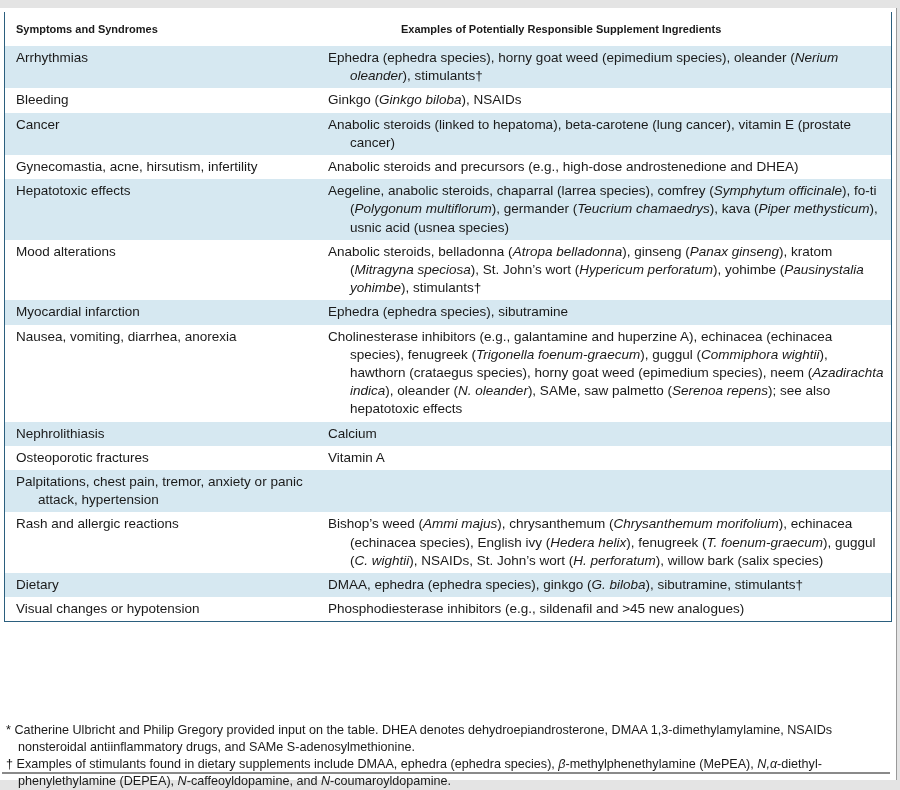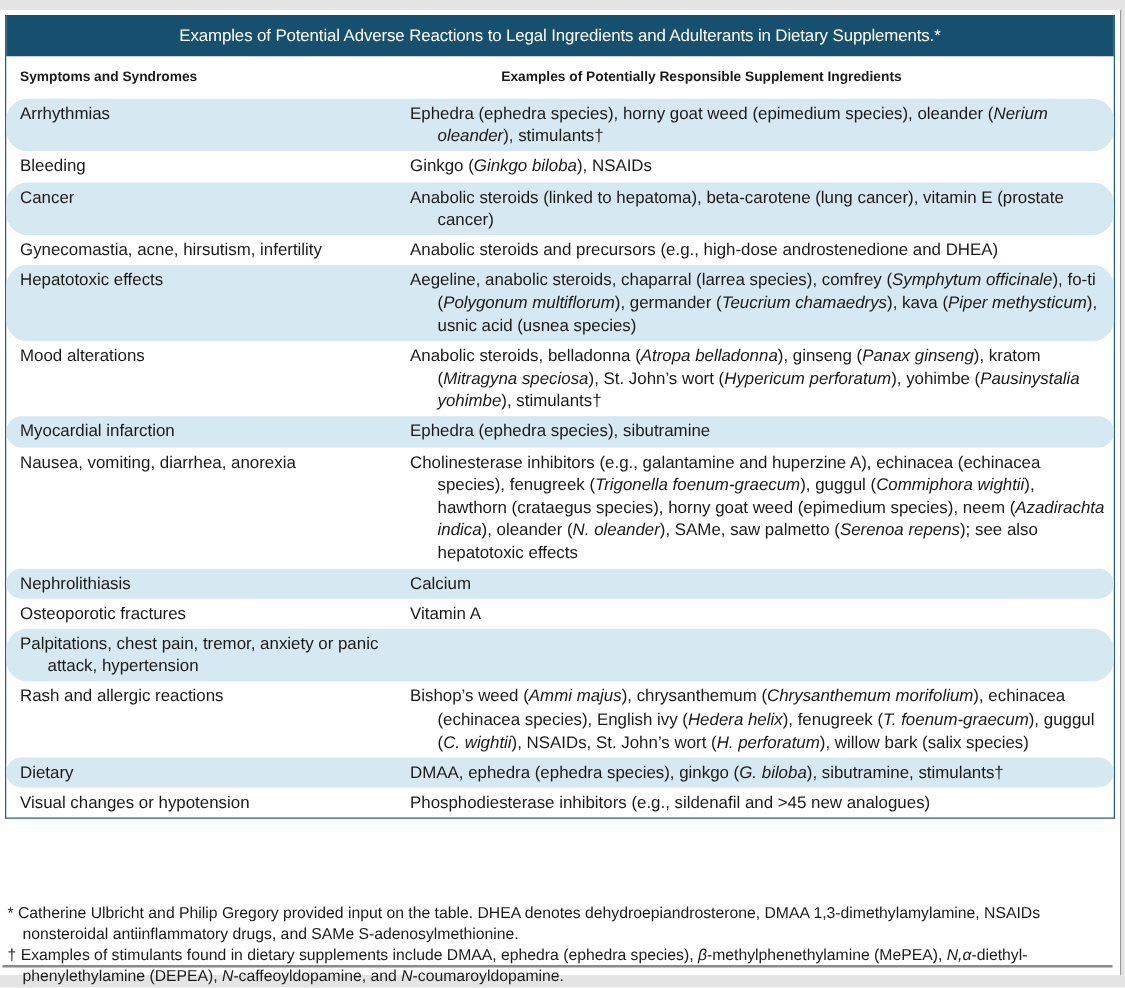--- a/index.html
+++ b/index.html
@@ -28,42 +28,41 @@
     height: 33px; line-height: 33px;
     letter-spacing: -0.1px;
   }
   .col-header {
     display: flex; height: 34px; align-items: center;
     font-weight: bold; font-size: 11px; color: #1a1a1a;
   }
   .col-header .c1 { width: 308px; padding-left: 11px; box-sizing: border-box; }
   .col-header .c2 { flex: 1; padding-left: 88px; }
   .row { display: flex; font-size: 13.5px; line-height: 18.2px; }
-  .row.shade { background: #d6e8f1; border-radius: 17px; }
+  .row.shade { background: #d6e8f1; }
   .row .c1 { width: 308px; padding: 3px 0 3px 11px; box-sizing: border-box; }
   .row .c2 { flex: 1; padding: 3px 4px 3px 15px; box-sizing: border-box; }
   .hang { padding-left: 22px; text-indent: -22px; }
   .c2 .hang { padding-left: 22px; text-indent: -22px; }
   i { font-style: italic; }
   .footnotes {
     position: absolute; left: 6px; top: 714px; width: 880px;
     font-size: 12.6px; line-height: 17px; color: #1a1a1a;
   }
   .fn { padding-left: 12px; text-indent: -12px; }
   .bottom-rule {
     position: absolute; left: 2px; top: 764px; width: 888px; height: 2px;
     background: #8a8a8a;
   }
 </style>
 </head>
 <body>
 
 <div class="page">
   <div class="table-box">
-    <div class="title-bar">Examples of Potential Adverse Reactions to Legal Ingredients and Adulterants in Dietary Supplements.*</div>
     <div class="col-header">
       <div class="c1">Symptoms and Syndromes</div>
       <div class="c2">Examples of Potentially Responsible Supplement Ingredients</div>
     </div>
     <div id="rows">
         <div class="row shade">
           <div class="c1">
             <div class="hang">Arrhythmias</div>
           </div>
           <div class="c2">

